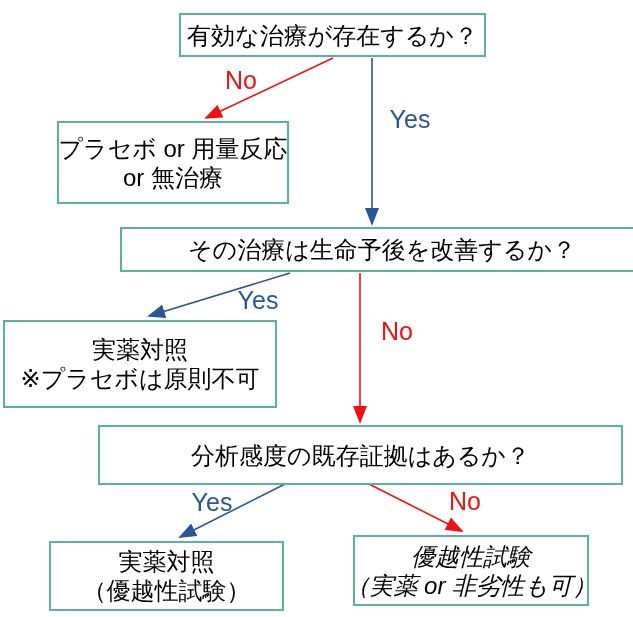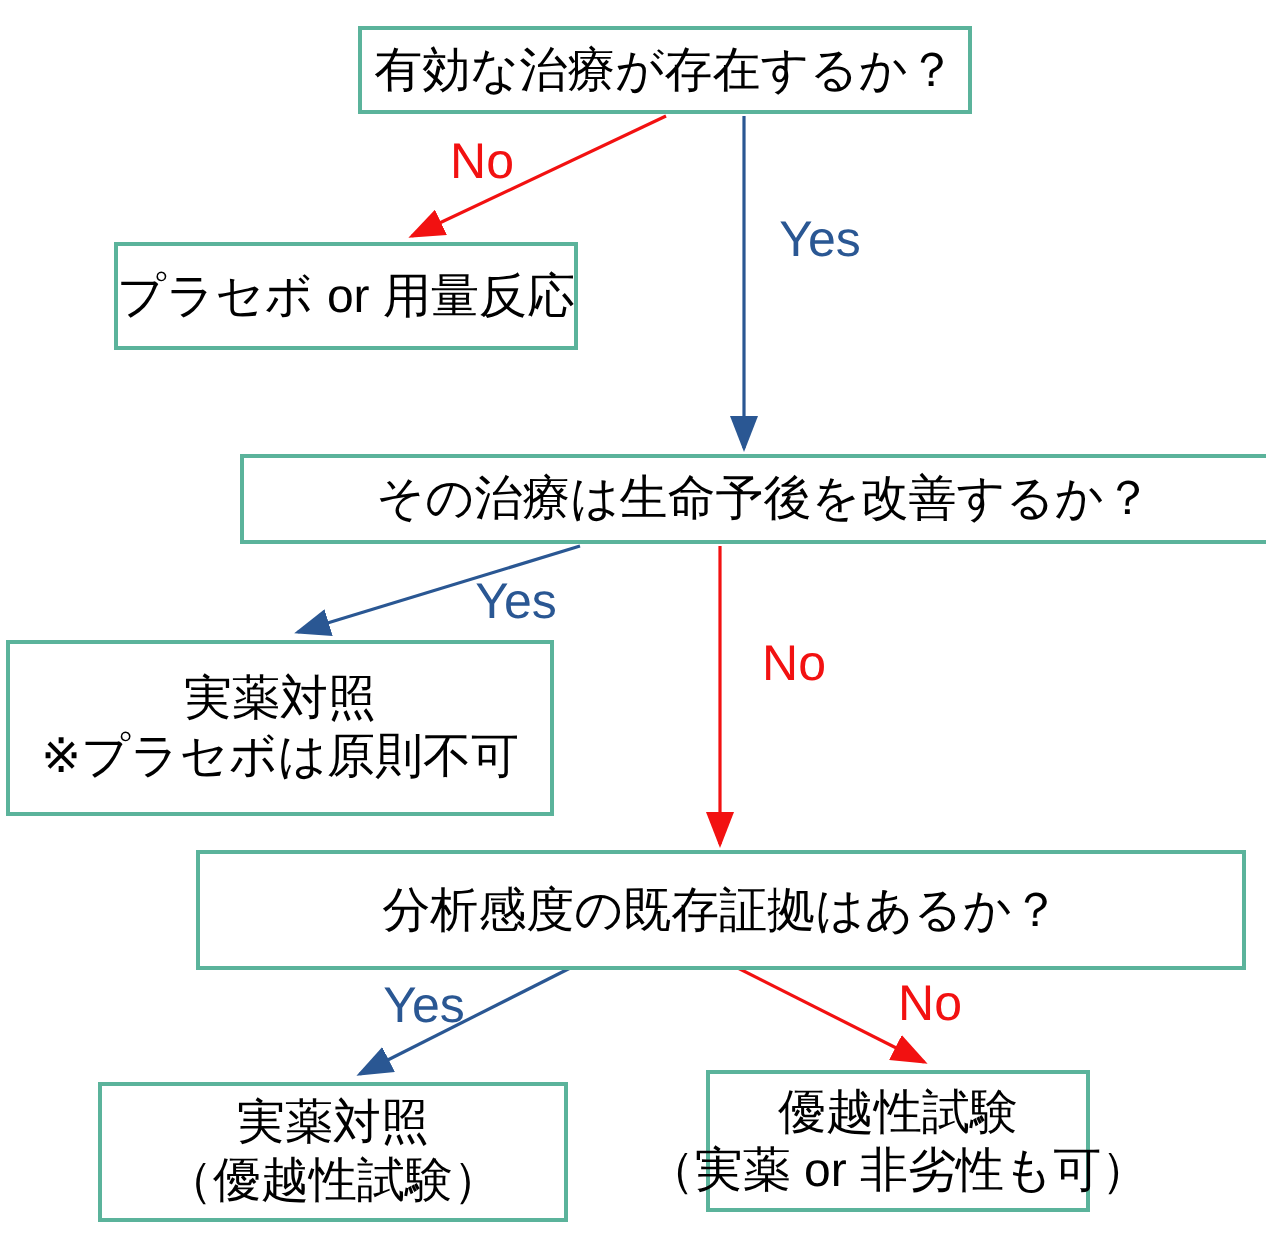--- a/index.html
+++ b/index.html
@@ -27,26 +27,26 @@
     display:flex;
     flex-direction:column;
     justify-content:center;
     align-items:center;
     text-align:center;
     font-size:24px;
     z-index:2;
   }
   .node .line{line-height:29px;white-space:nowrap;}
   .n1{left:179px;top:13px;width:307px;height:44px;}
-  .n2{left:57px;top:121px;width:232px;height:54px;}
+  .n2{left:57px;top:121px;width:232px;height:83px;}
   .n3{left:120px;top:227px;width:524px;height:45px;}
   .n4{left:3px;top:320px;width:274px;height:88px;}
   .n5{left:98px;top:425px;width:525px;height:60px;}
   .n6{left:49px;top:541px;width:235px;height:70px;}
-  .n7{left:353px;top:535px;width:192px;height:71px;}
+  .n7{left:353px;top:535px;width:236px;height:71px;font-style:italic;}
   .edge{stroke-width:1.6px;fill:none;}
   .l-yes{stroke:var(--yes);}
   .l-no{stroke:var(--no);}
   .mk-yes{fill:var(--yes);}
   .mk-no{fill:var(--no);}
   .edge-label{
     font-size:25px;
     font-family:"Liberation Sans","DejaVu Sans",sans-serif;
     text-anchor:middle;
   }
@@ -82,20 +82,21 @@
     <text class="edge-label lbl-yes" x="212" y="511">Yes</text>
     <text class="edge-label lbl-no" x="465" y="510">No</text>
   </svg>
 
   <div class="node n1">
     <span class="line">有効な治療が存在するか？</span>
   </div>
 
   <div class="node n2">
     <span class="line">プラセボ or 用量反応</span>
+    <span class="line">or 無治療</span>
   </div>
 
   <div class="node n3">
     <span class="line">その治療は生命予後を改善するか？</span>
   </div>
 
   <div class="node n4">
     <span class="line">実薬対照</span>
     <span class="line">※プラセボは原則不可</span>
   </div>

